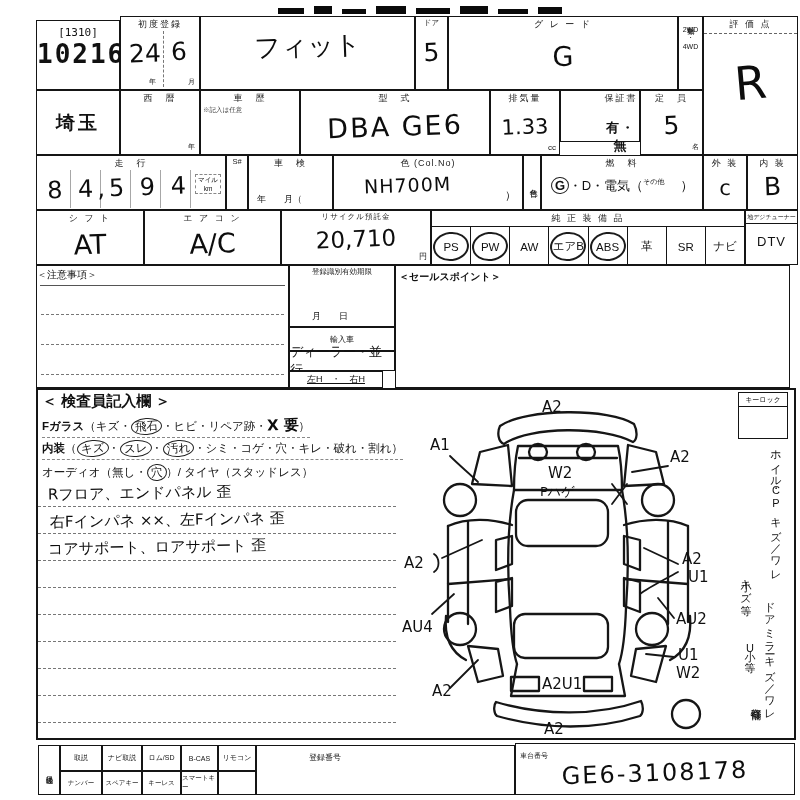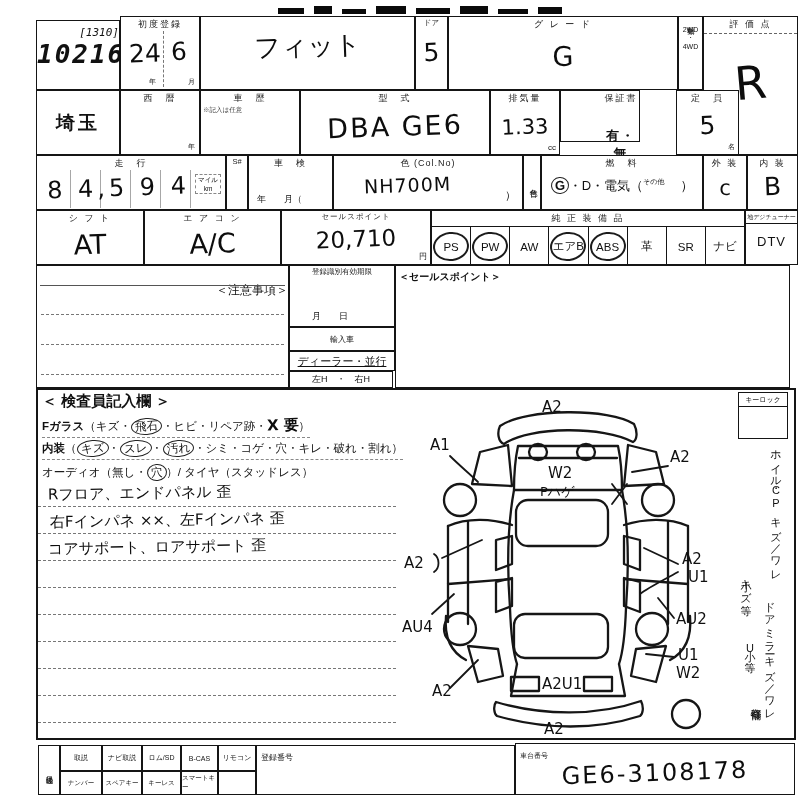--- a/index.html
+++ b/index.html
@@ -27,21 +27,21 @@
 </style>
 </head>
 <body>
 
 <div id="sheet">
 
   <div class="abs" style="left:225px;top:0;width:390px;height:14px;overflow:hidden;text-align:center;">
     <i class="frag" style="width:26px;height:10px;"></i><i class="frag" style="width:18px;height:12px;"></i><i class="frag" style="width:24px;height:9px;"></i><i class="frag" style="width:30px;height:12px;"></i><i class="frag" style="width:34px;height:10px;"></i><i class="frag" style="width:28px;height:12px;"></i><i class="frag" style="width:30px;height:9px;"></i><i class="frag" style="width:24px;height:11px;"></i>
   </div>
 
-  <div class="cell" style="left:36px;top:20px;width:84px;height:70px;text-align:right;font-style:italic;">
+  <div class="cell" style="left:36px;top:20px;width:84px;height:70px;text-align:center;">
     <div class="mono" style="font-size:11px;margin-top:5px;">[1310]</div>
     <div class="mono" style="font-size:26px;font-weight:700;letter-spacing:2px;">10216</div>
   </div>
 
   <div class="cell" style="left:120px;top:16px;width:80px;height:74px;">
     <span class="hdr">初度登録</span>
     <span class="abs hw" style="left:8px;top:22px;font-size:25px;">24</span>
     <span class="abs hw" style="left:50px;top:20px;font-size:25px;">6</span>
     <span class="abs" style="left:28px;bottom:2px;font-size:7px;">年</span>
     <span class="abs" style="right:4px;bottom:2px;font-size:7px;">月</span>
@@ -94,24 +94,24 @@
   </div>
 
   <div class="cell" style="left:490px;top:90px;width:70px;height:65px;">
     <span class="hdr">排気量</span>
     <div class="hw" style="font-size:21px;text-align:center;margin-top:10px;">1.33</div>
     <span class="abs" style="right:3px;bottom:2px;font-size:8px;text-align:right;">cc</span>
   </div>
 
   <div class="cell" style="left:560px;top:90px;width:80px;height:52px;padding-left:42px;">
     <span class="hdr">保証書</span>
-    <div class="print" style="font-size:13px;font-weight:700;text-align:center;margin-top:22px;letter-spacing:2px;">有・無</div>
-  </div>
-
-  <div class="cell" style="left:640px;top:90px;width:63px;height:65px;margin-left:36px;">
+    <div class="print" style="font-size:13px;font-weight:700;text-align:center;margin-top:14px;letter-spacing:2px;">有・無</div>
+  </div>
+
+  <div class="cell" style="left:640px;top:90px;width:63px;height:65px;">
     <span class="hdr">定　員</span>
     <div class="hw" style="font-size:25px;text-align:center;margin-top:6px;">5</div>
     <span class="abs" style="right:3px;bottom:2px;font-size:7px;">名</span>
   </div>
 
   <div class="cell" style="left:36px;top:155px;width:190px;height:55px;">
     <span class="hdr">走　行</span>
     <div class="abs" style="left:4px;top:14px;width:150px;height:38px;
          background-image:repeating-linear-gradient(to right,transparent 0 29px,rgba(60,60,60,.45) 29px 30px);">
       <span class="hw" style="font-size:24px;letter-spacing:4px;display:block;padding:4px 0 0 6px;">8 4,5 9 4</span>
@@ -162,21 +162,21 @@
     <span class="hdr">シ フ ト</span>
     <div class="hw" style="font-size:27px;text-align:center;margin-top:4px;">AT</div>
   </div>
 
   <div class="cell" style="left:144px;top:210px;width:137px;height:55px;">
     <span class="hdr">エ ア コ ン</span>
     <div class="hw" style="font-size:27px;text-align:center;margin-top:3px;">A/C</div>
   </div>
 
   <div class="cell" style="left:281px;top:210px;width:150px;height:55px;">
-    <span class="hdr hdr-s" style="letter-spacing:1px;">セールスポイント</span>
+    <span class="hdr hdr-s" style="letter-spacing:1px;">リサイクル預託金</span>
     <div class="hw" style="font-size:23px;text-align:center;margin-top:4px;">20,710</div>
     <span class="abs" style="right:3px;bottom:2px;font-size:8px;">円</span>
   </div>
 
   <div class="cell" style="left:745px;top:210px;width:53px;height:55px;">
     <span style="display:block;font-size:6px;text-align:center;border-bottom:1.4px solid #151515;padding:2px 0 1px;">地デジチューナー</span>
     <div style="font-size:13px;text-align:center;margin-top:10px;letter-spacing:1px;">DTV</div>
   </div>
 
   <div class="cell" style="left:431px;top:210px;width:314px;height:55px;">
@@ -203,38 +203,38 @@
       <div class="equip-cell">
           <span>SR</span>
         </div>
       <div class="equip-cell">
           <span>ナビ</span>
         </div>
     </div>
   </div>
 
   <div class="cell" style="left:36px;top:265px;width:253px;height:123px;">
-    <span style="display:block;font-size:12px;text-align:right;padding-top:16px;">＜注意事項＞</span>
+    <span style="display:block;font-size:10px;text-align:left;padding-top:2px;">＜注意事項＞</span>
     <div class="abs" style="left:3px;right:3px;top:19px;border-bottom:1px solid #555;"></div>
     <div class="abs dash-row" style="left:4px;right:4px;top:48px;"></div>
     <div class="abs dash-row" style="left:4px;right:4px;top:78px;"></div>
     <div class="abs dash-row" style="left:4px;right:4px;top:108px;"></div>
   </div>
 
   <div class="cell" style="left:289px;top:265px;width:106px;height:62px;">
     <span class="hdr hdr-s">登録識別有効期限</span>
     <span class="abs" style="left:22px;bottom:3px;font-size:9px;">月　　日</span>
   </div>
   <div class="cell" style="left:289px;top:327px;width:106px;height:24px;text-align:center;">
     <span style="font-size:8px;">輸入車</span>
   </div>
   <div class="cell center" style="left:289px;top:351px;width:106px;height:20px;">
-    <span style="font-size:11px;text-decoration:underline;">ディーラー・並行</span>
-  </div>
-  <div class="cell center" style="left:289px;top:371px;width:104px;height:17px;">
+    <span style="font-size:13px;">ディーラー・並行</span>
+  </div>
+  <div class="cell center" style="left:289px;top:371px;width:94px;height:17px;text-decoration:underline;">
     <span style="font-size:9px;">左H　・　右H</span>
   </div>
 
   <div class="cell" style="left:395px;top:265px;width:395px;height:123px;">
     <span style="font-size:10px;font-weight:700;padding:2px 3px;display:inline-block;">＜セールスポイント＞</span>
   </div>
 
   <div class="line" style="left:36px;top:388px;width:759px;height:2px;"></div>
   <div class="line" style="left:36px;top:388px;width:2px;height:352px;"></div>
   <div class="line" style="left:794px;top:388px;width:1.5px;height:352px;"></div>
@@ -386,21 +386,21 @@
       <span style="font-size:6.5px;">スペアキー</span>
     </div>
   <div class="cell center" style="left:142px;top:771px;width:39px;height:24px;">
       <span style="font-size:6.5px;">キーレス</span>
     </div>
   <div class="cell center" style="left:181px;top:771px;width:37px;height:24px;">
       <span style="font-size:6.5px;">スマートキー</span>
     </div>
   <div class="cell" style="left:218px;top:771px;width:38px;height:24px;"></div>
 
-  <div class="cell" style="left:256px;top:745px;width:259px;height:50px;">
+  <div class="cell" style="left:256px;top:745px;width:259px;height:50px;padding-left:48px;">
     <span style="font-size:8px;padding:2px 4px;display:inline-block;">登録番号</span>
   </div>
 
   <div class="cell" style="left:515px;top:743px;width:280px;height:52px;">
     <span style="font-size:7px;padding:2px 4px;display:inline-block;">車台番号</span>
     <div class="hw" style="font-size:24px;text-align:center;margin-top:-4px;letter-spacing:2px;">GE6-3108178</div>
   </div>
 
 </div>
 

